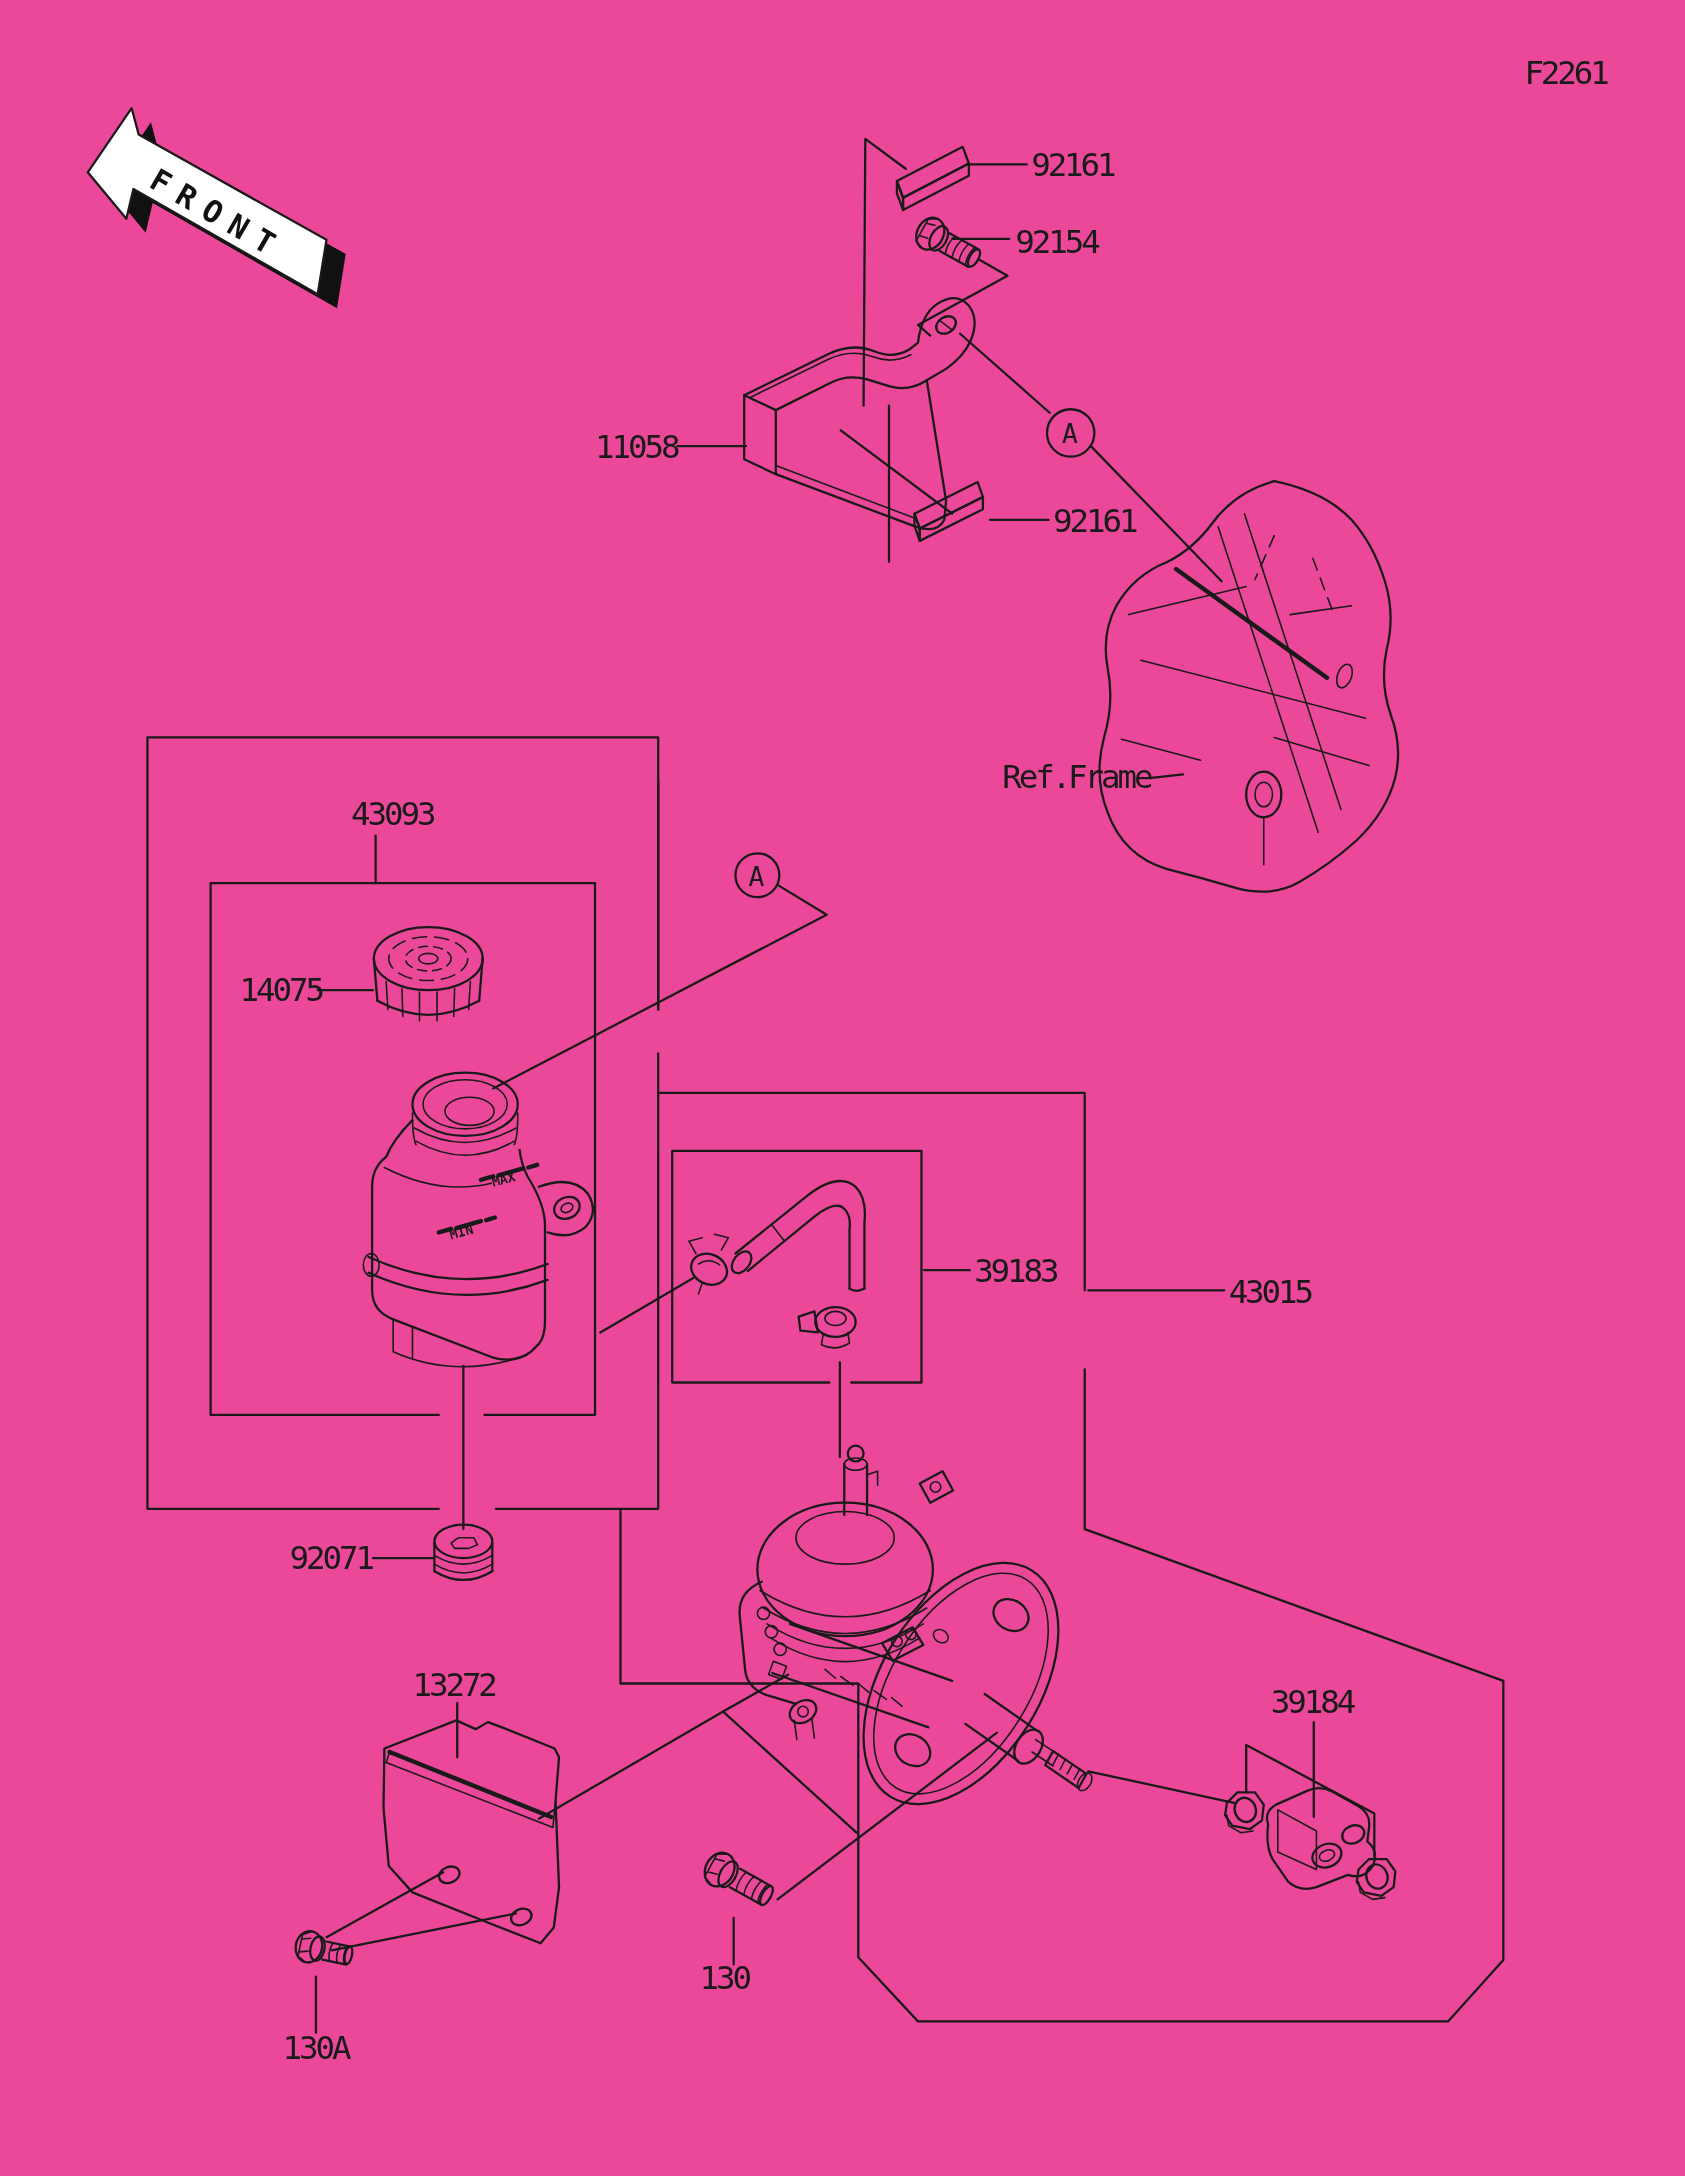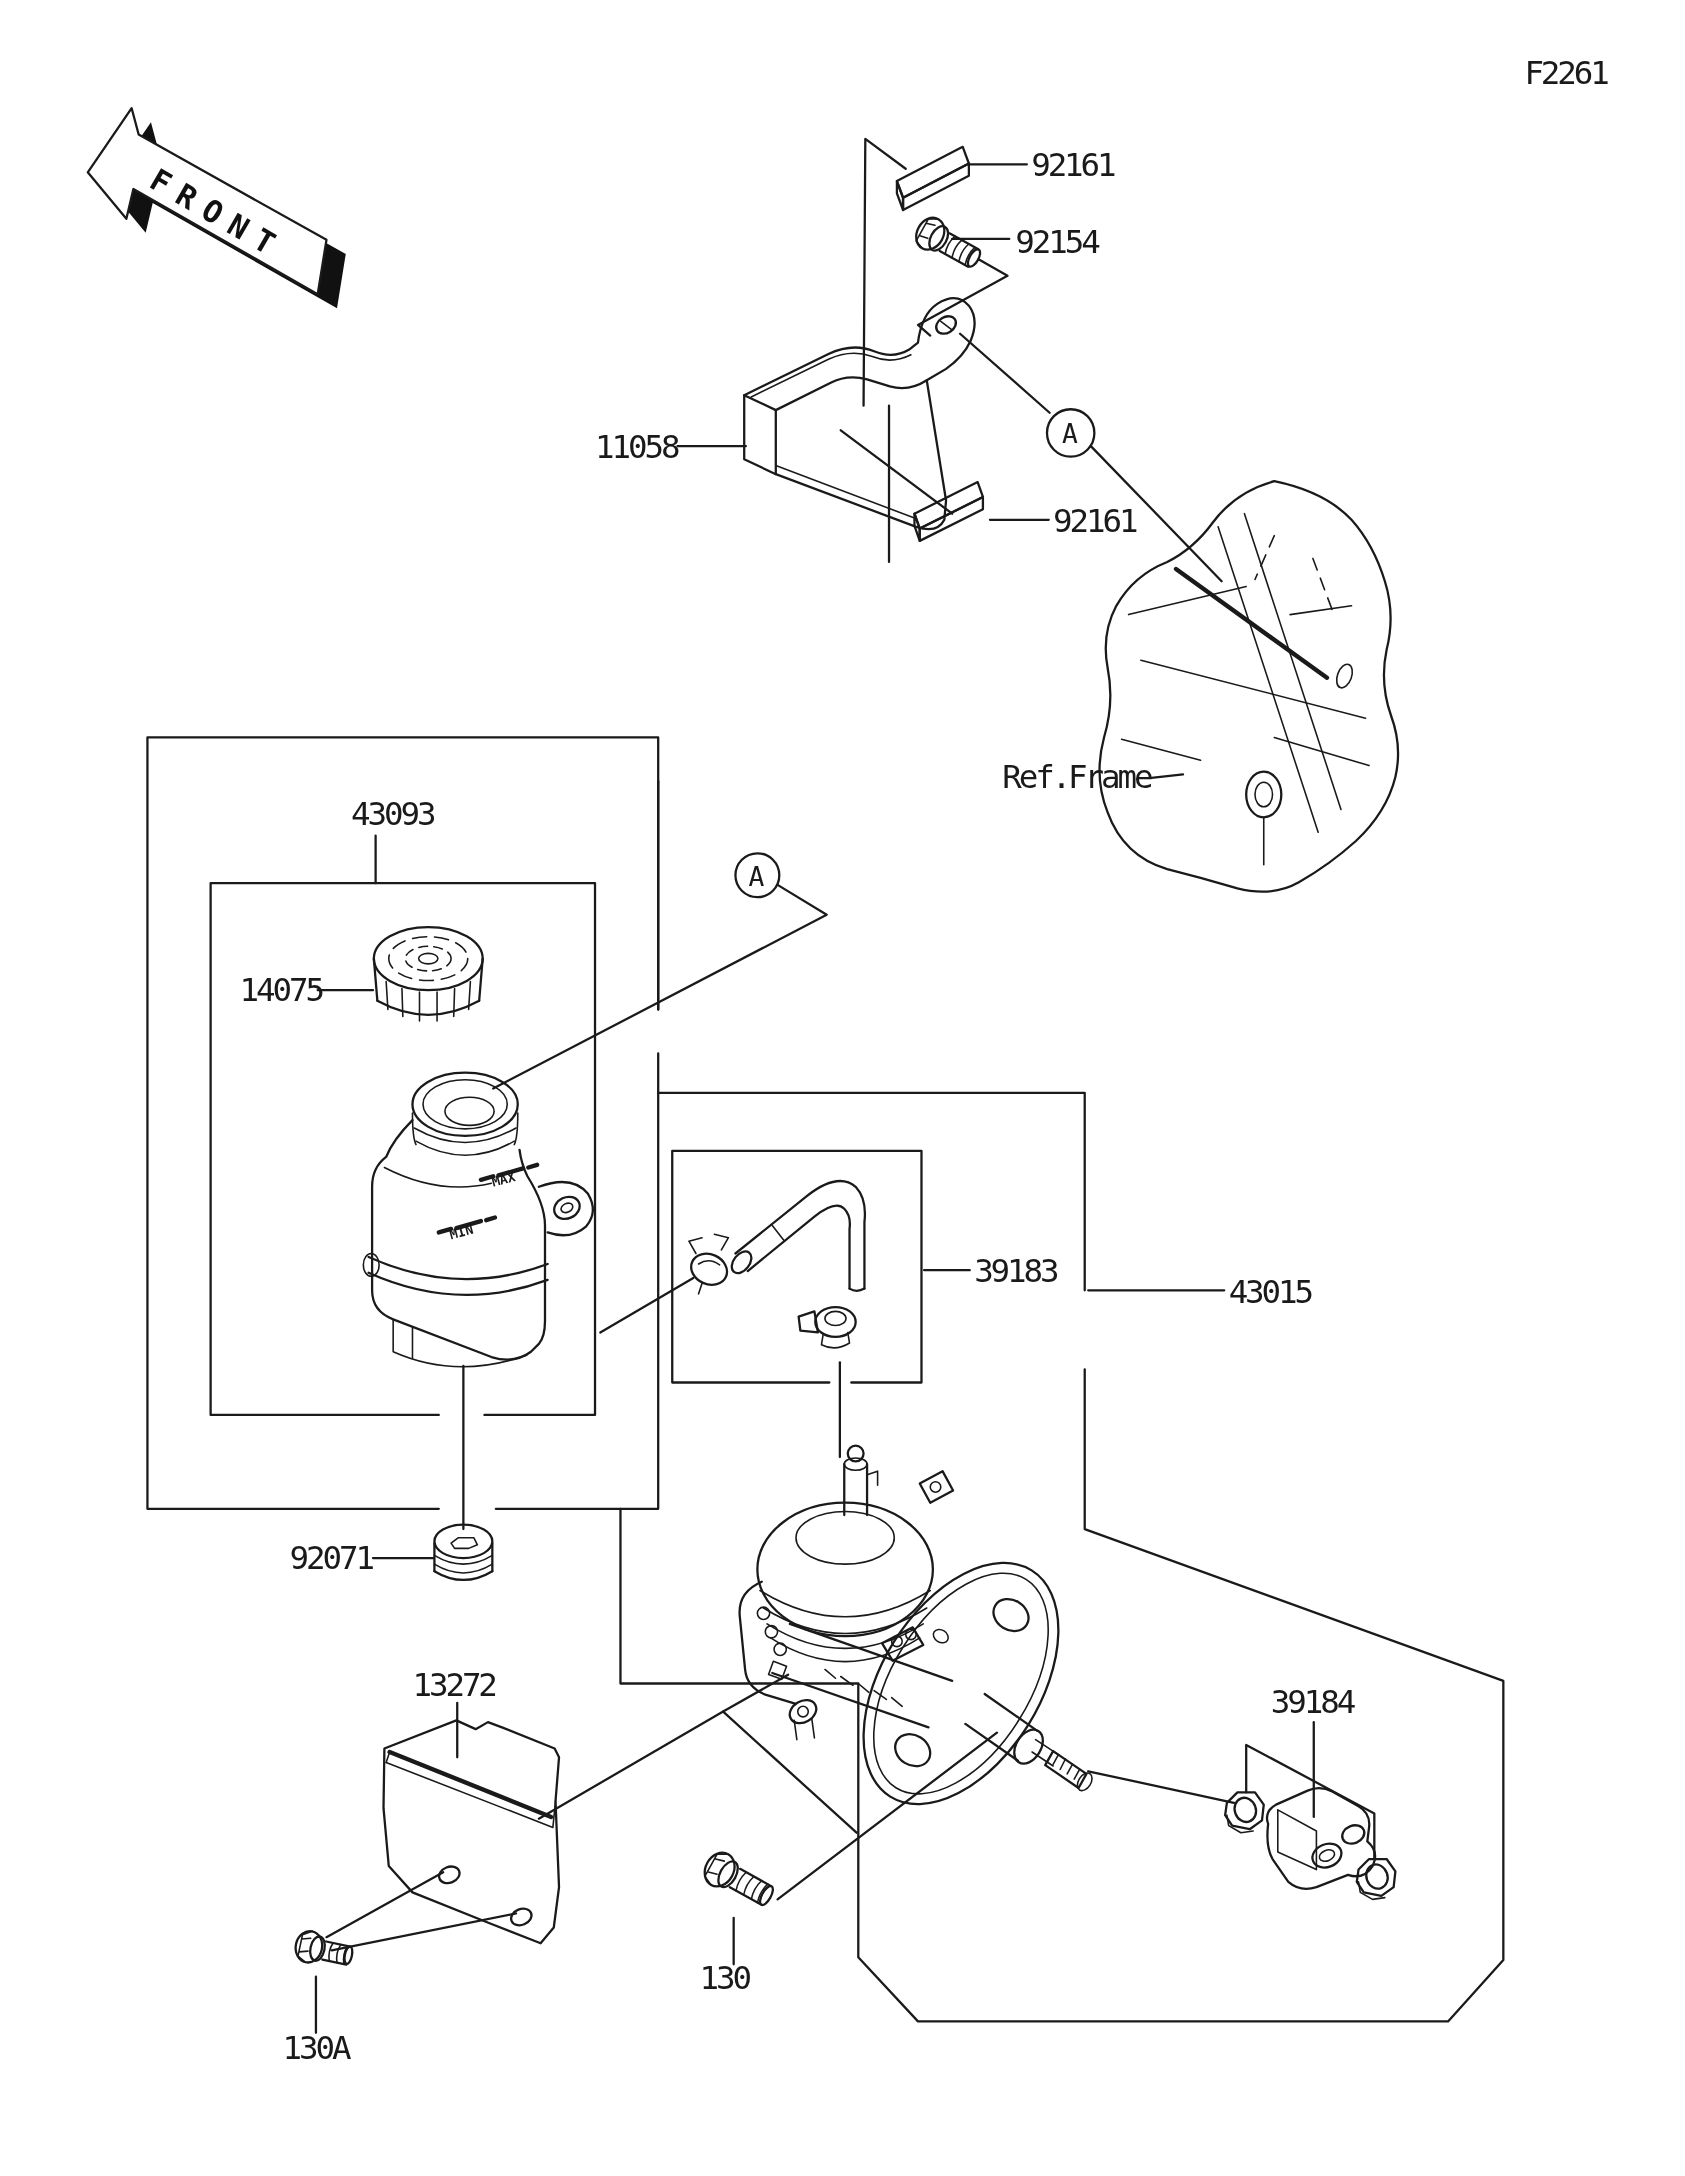--- a/index.html
+++ b/index.html
@@ -1,16 +1,16 @@
 <!DOCTYPE html>
 <html style="font-size:14px"><head>
 <meta charset="utf-8">
 <style>
   html,body{margin:0;padding:0;background:#e8e8e8;}
-  .page{position:relative;width:1685px;height:2177px;background:#ffffff;margin:0 auto;
+  .page{position:relative;width:1685px;height:2177px;background:#ec4899;margin:0 auto;
         font-family:"DejaVu Sans Mono","Liberation Mono",monospace;}
   svg{position:absolute;left:0;top:0;}
   .ln{fill:none;stroke:#1a1a1a;stroke-width:2.6;stroke-linecap:round;stroke-linejoin:round;}
   .thin{stroke-width:1.8;}
   .thick{stroke-width:5;}
   .txt{fill:#1a1a1a;font-family:"DejaVu Sans Mono","Liberation Mono",monospace;
        font-size:37px;letter-spacing:-3.5px;}
   .small{font-size:30px;letter-spacing:-2px;}
   .front-txt{fill:#111;font-weight:bold;font-size:35px;letter-spacing:13px;}
   .mark{fill:#1a1a1a;font-weight:bold;font-size:15px;letter-spacing:0;}

